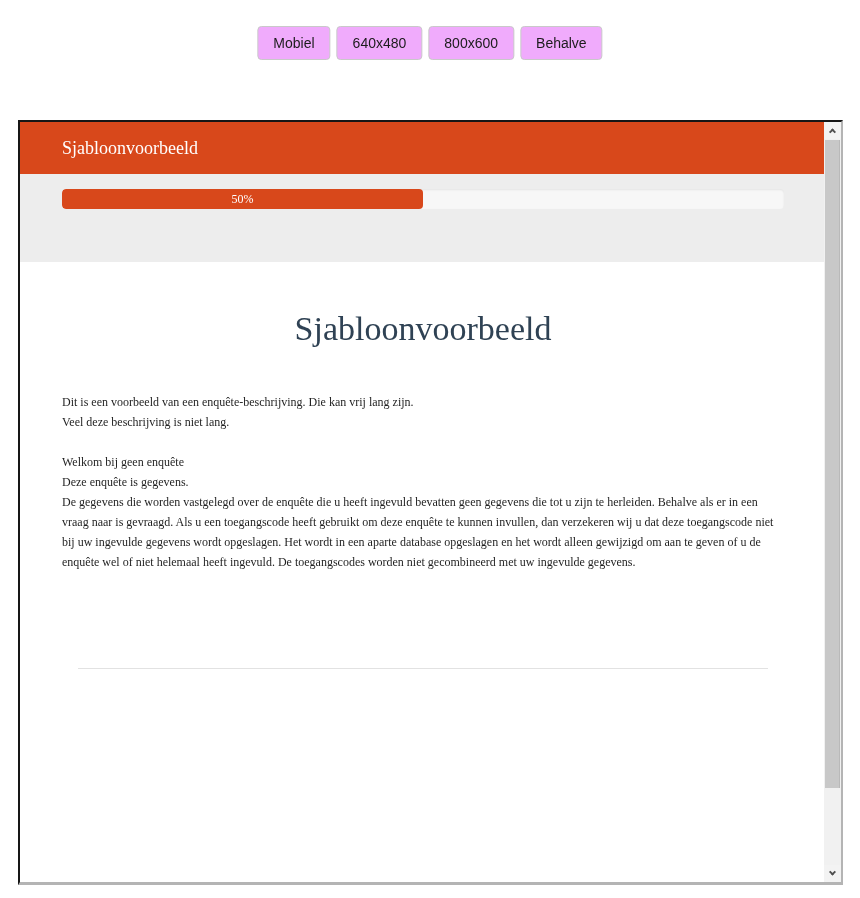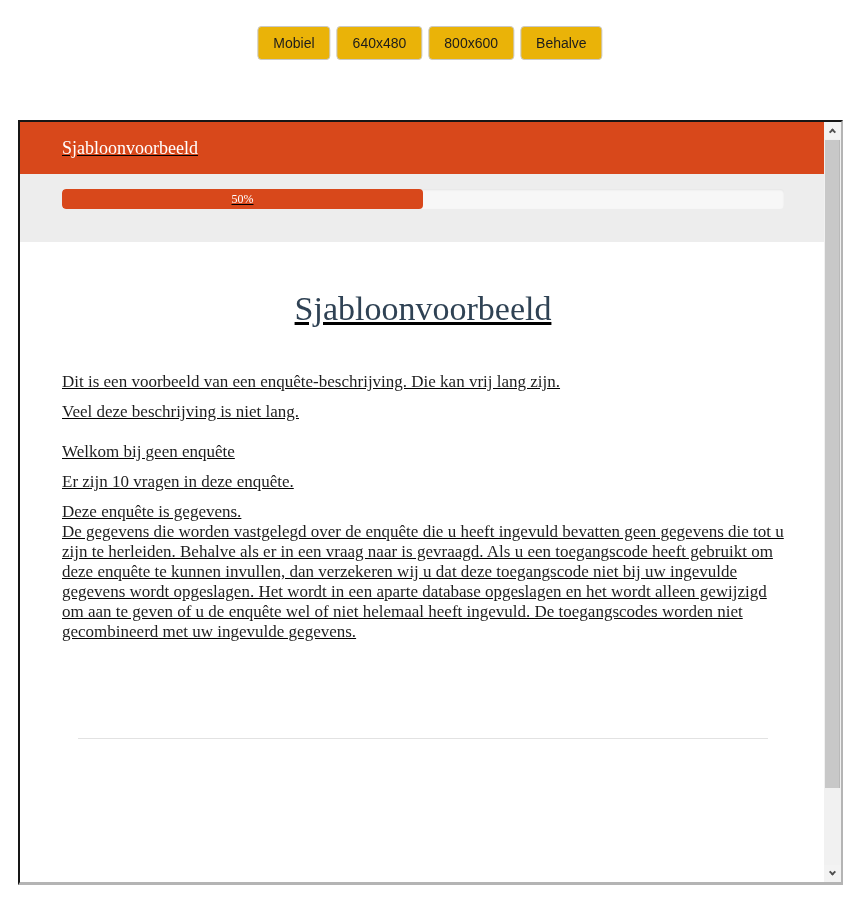--- a/index.html
+++ b/index.html
@@ -13,21 +13,21 @@
   }
 
   
   .toolbar {
     position: absolute;
     top: 26px; left: 50%;
     transform: translateX(-50%);
     display: flex; gap: 6px;
   }
   .tb-btn {
-    background: #eab308;
+    background: #f0abfc;
     border: 1px solid #c9c9c9;
     border-radius: 4px;
     padding: 7px 15px;
     font-family: "Liberation Sans", sans-serif;
     font-size: 14px;
     color: #1c1c1c;
     line-height: 18px;
     cursor: pointer;
     white-space: nowrap;
   }
@@ -42,36 +42,35 @@
     border-right: 2px solid #b4b4b4;
     border-bottom: 3px solid #b4b4b4;
     background: #ffffff;
     display: flex;
     flex-direction: row;
   }
   .frame-content {
     width: 804px;
     display: flex;
     flex-direction: column;
-    text-decoration: underline;
   }
 
   .survey-header {
     height: 52px;
     background: #d8481b;
     color: #ffffff;
     font-family: "Liberation Serif", serif;
     font-size: 18px;
     line-height: 52px;
     padding-left: 42px;
     flex: 0 0 auto;
   }
 
   .progress-band {
-    height: 68px;
+    height: 88px;
     background: #ededed;
     padding: 15px 40px 0 42px;
     flex: 0 0 auto;
   }
   .progress-track {
     height: 20px;
     background: #f7f7f7;
     border-radius: 4px;
     box-shadow: inset 0 1px 2px rgba(0,0,0,0.08);
     overflow: hidden;
@@ -98,23 +97,23 @@
   }
   .survey-title {
     margin: 48px 0 0 0;
     text-align: center;
     font-family: "Liberation Serif", serif;
     font-weight: normal;
     font-size: 34px;
     color: #2f4254;
   }
   .survey-body p {
-    font-size: 17px;
+    font-size: 12px;
     line-height: 20px;
-    margin: 10px 0;
+    margin: 0 0;
   }
   .p-first { margin-top: 44px !important; }
   .p-gap   { margin-top: 20px !important; }
   .privacy-heading {
     font-weight: bold;
     font-style: italic;
     margin-bottom: 0 !important;
   }
   .privacy-body { margin-top: 0 !important; }
   .divider {
@@ -181,21 +180,20 @@
       </div>
     </div>
 
     <div class="survey-body">
       <h1 class="survey-title">Sjabloonvoorbeeld</h1>
 
       <p class="p-first">Dit is een voorbeeld van een enquête-beschrijving. Die kan vrij lang zijn.</p>
       <p>Veel deze beschrijving is niet lang.</p>
 
       <p class="p-gap">Welkom bij geen enquête</p>
-      <p>Er zijn 10 vragen in deze enquête.</p>
 
       <p class="privacy-body"><span>Deze enquête is gegevens.</span><br>
       <span>De gegevens die worden vastgelegd over de enquête die u heeft ingevuld bevatten geen gegevens die tot u zijn te herleiden. Behalve als er in een vraag naar is gevraagd. Als u een toegangscode heeft gebruikt om deze enquête te kunnen invullen, dan verzekeren wij u dat deze toegangscode niet bij uw ingevulde gegevens wordt opgeslagen. Het wordt in een aparte database opgeslagen en het wordt alleen gewijzigd om aan te geven of u de enquête wel of niet helemaal heeft ingevuld. De toegangscodes worden niet gecombineerd met uw ingevulde gegevens.</span></p>
 
       <hr class="divider">
     </div>
   </div>
 
   <div class="scrollbar">
     <div class="sb-btn sb-btn-up">

